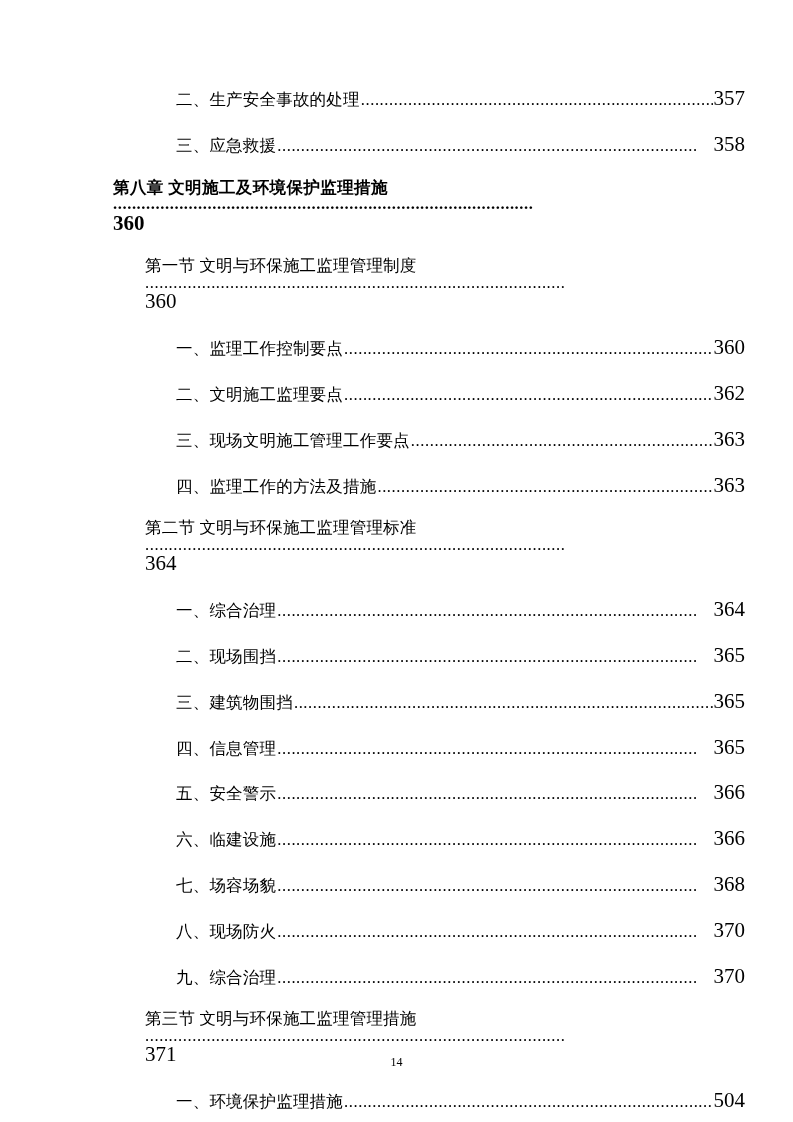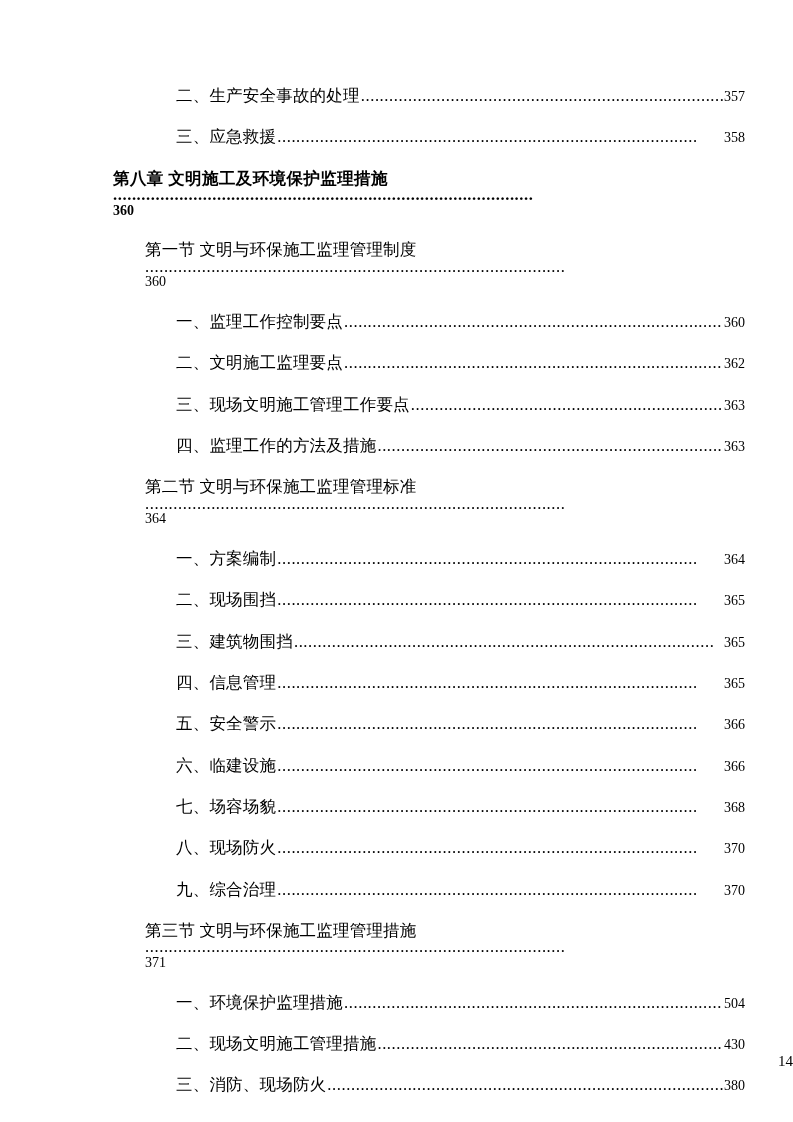--- a/index.html
+++ b/index.html
@@ -44,43 +44,43 @@
     white-space: nowrap;
     font-size: 16.5px;
     letter-spacing: 0.6px;
     margin: 0 1px;
     color: #000;
     min-width: 10px;
   }
   .toc-entry .page-num {
     flex: 0 0 auto;
     text-align: center;
-    font-size: 14px;
+    font-size: 21px;
   }
   
   .lvl-chapter {
     font-weight: bold;
     padding-left: 0px;
     flex-direction: column;
   }
   .lvl-chapter .label { letter-spacing: 0.4px; }
   .lvl-section {
     padding-left: 32px;
     flex-direction: column;
   }
   .lvl-item {
     padding-left: 64px;
   }
   .footer {
     position: absolute;
     left: 0;
     right: 0;
     bottom: 52px;
-    text-align: right;
-    font-size: 15px;
+    text-align: center;
+    font-size: 12px;
     font-family: "Liberation Serif", "DejaVu Serif", serif;
   }
 </style>
 </head>
 <body>
 
 <div class="page">
   <div class="toc" id="toc-list">
       <div class="toc-entry lvl-item">
         <span class="label">二、生产安全事故的处理</span>
@@ -121,21 +121,21 @@
         <span class="label">四、监理工作的方法及措施</span>
         <span class="leader">.........................................................................................</span>
         <span class="page-num">363</span>
       </div>
       <div class="toc-entry lvl-section">
         <span class="label">第二节  文明与环保施工监理管理标准</span>
         <span class="leader">.........................................................................................</span>
         <span class="page-num">364</span>
       </div>
       <div class="toc-entry lvl-item">
-        <span class="label">一、方案编制</span>
+        <span class="label">一、综合治理</span>
         <span class="leader">.........................................................................................</span>
         <span class="page-num">364</span>
       </div>
       <div class="toc-entry lvl-item">
         <span class="label">二、现场围挡</span>
         <span class="leader">.........................................................................................</span>
         <span class="page-num">365</span>
       </div>
       <div class="toc-entry lvl-item">
         <span class="label">三、建筑物围挡</span>

